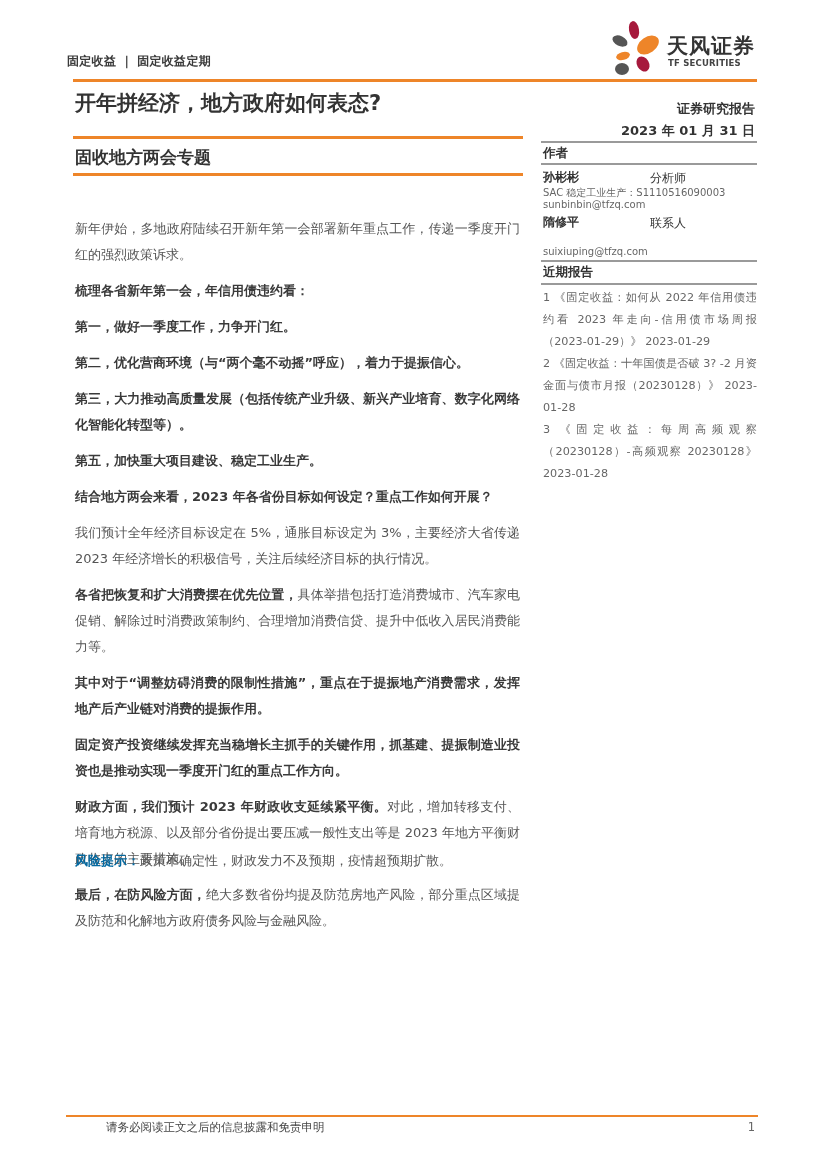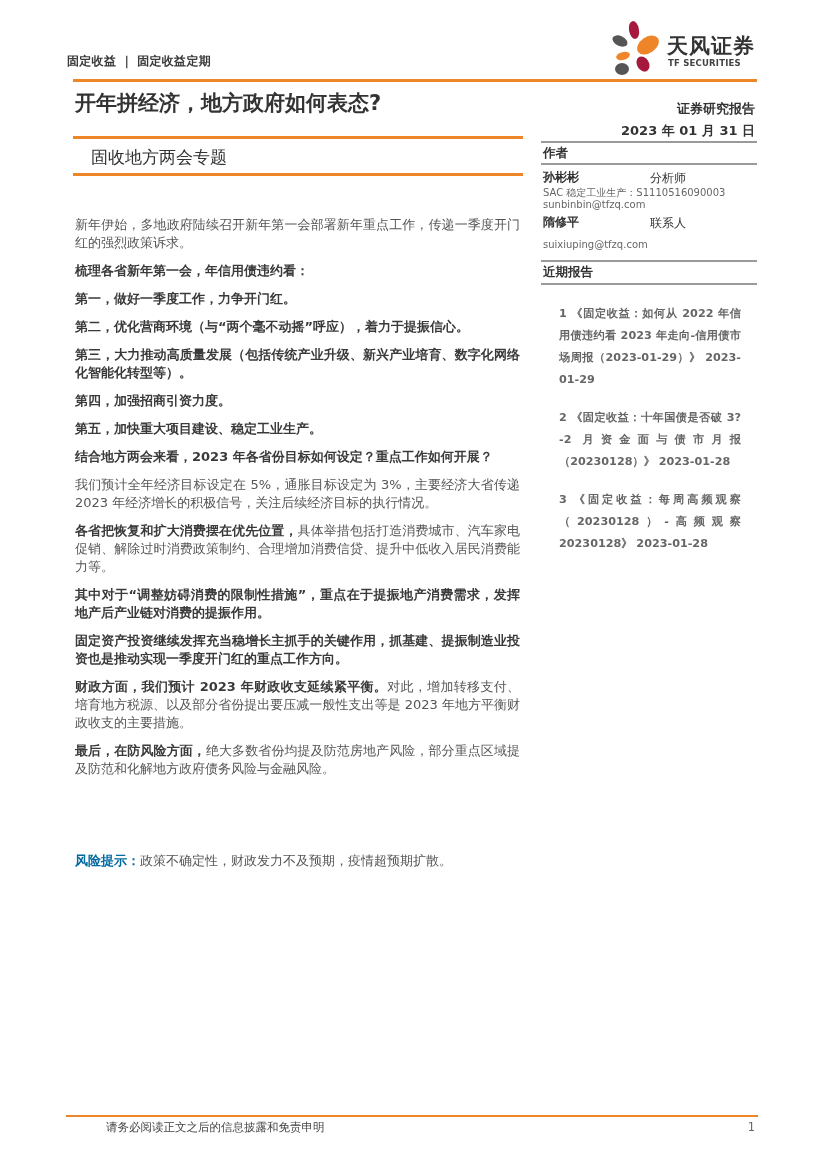--- a/index.html
+++ b/index.html
@@ -7,29 +7,29 @@
          font-family: "DejaVu Sans", "Liberation Sans", sans-serif; color: #333; }
   .abs { position: absolute; }
   .cat { left: 67px; top: 53px; font-size: 12px; font-weight: bold; color: #3a3a3a; letter-spacing: 0.3px; }
   .logo { left: 610px; top: 18px; width: 150px; height: 60px; }
   .logo-cn { position: absolute; left: 57px; top: 14px; font-size: 21px; font-weight: bold; color: #333; letter-spacing: 1px; }
   .logo-en { position: absolute; left: 58px; top: 40px; font-size: 8.5px; font-weight: bold; color: #444; letter-spacing: 0.2px; }
   .hr-orange { background: #ee8529; height: 3px; }
   .title { left: 75px; top: 89px; font-size: 21px; font-weight: bold; color: #333; }
   .doc-type { right: 72px; top: 100px; font-size: 13px; font-weight: bold; color: #333; }
   .doc-date { right: 72px; top: 122px; font-size: 13px; font-weight: bold; color: #333; }
-  .subtitle { left: 75px; top: 146px; font-size: 17px; font-weight: normal; color: #333; margin-left: 16px; }
+  .subtitle { left: 75px; top: 146px; font-size: 17px; font-weight: bold; color: #333; }
   .side-rule { background: #9a9a9a; height: 1.5px; left: 541px; width: 216px; }
   .side-h { left: 543px; font-size: 12.5px; font-weight: bold; color: #333; }
   .author-name { font-size: 12px; font-weight: bold; color: #333; }
   .author-role { font-size: 12px; color: #333; }
   .small { font-size: 10px; color: #666; }
   .recent { left: 543px; top: 287px; width: 214px; font-size: 11.2px; line-height: 22px; color: #666; text-align: justify; }
-  .recent p { margin: 16px; font-weight: bold; }
-  .body-text { left: 75px; top: 216px; width: 445px; font-size: 13px; line-height: 18px; color: #555; }
+  .recent p { margin: 0; }
+  .body-text { left: 75px; top: 216px; width: 445px; font-size: 13px; line-height: 26px; color: #555; }
   .body-text p { margin: 0 0 10px 0; text-align: justify; }
   .body-text b { color: #3a3a3a; font-weight: bold; }
   .risk { left: 75px; top: 852px; font-size: 13px; color: #555; }
   .risk b { color: #0369a1; }
   .foot-rule { left: 66px; top: 1115px; width: 692px; height: 2px; background: #ee8529; }
   .foot-text { left: 106px; top: 1120px; font-size: 11.5px; color: #444; }
   .page-num { right: 72px; top: 1120px; font-size: 11.5px; color: #666; }
 </style>
 </head>
 <body>
@@ -63,38 +63,37 @@
 <div class="abs side-h" style="top:145px;">作者</div>
 <div class="abs side-rule" style="top:163px;"></div>
 
 <div class="abs author-name" style="left:543px; top:169px;">孙彬彬</div>
 <div class="abs author-role" style="left:650px; top:170px;">分析师</div>
 <div class="abs small" style="left:543px; top:186px;">SAC 稳定工业生产：S1110516090003</div>
 <div class="abs small" style="left:543px; top:199px;">sunbinbin@tfzq.com</div>
 
 <div class="abs author-name" style="left:543px; top:214px;">隋修平</div>
 <div class="abs author-role" style="left:650px; top:215px;">联系人</div>
-<div class="abs small" style="left:543px; top:239px;text-align:right;">suixiuping@tfzq.com</div>
+<div class="abs small" style="left:543px; top:246px;text-align:right;">suixiuping@tfzq.com</div>
 
 <div class="abs side-rule" style="top:260px;"></div>
 <div class="abs side-h" style="top:264px;">近期报告</div>
 <div class="abs side-rule" style="top:283px;"></div>
 <div class="abs recent">
   <p>1 《固定收益：如何从 2022 年信用债违约看 2023 年走向-信用债市场周报（2023-01-29）》 2023-01-29</p>
   <p>2 《固定收益：十年国债是否破 3? -2 月资金面与债市月报（20230128）》 2023-01-28</p>
   <p>3 《固定收益：每周高频观察（20230128）-高频观察 20230128》 2023-01-28</p>
 </div>
 
 <div class="abs body-text">
   <p>新年伊始，多地政府陆续召开新年第一会部署新年重点工作，传递一季度开门红的强烈政策诉求。</p>
   <p><b>梳理各省新年第一会，年信用债违约看：</b></p>
   <p><b>第一，做好一季度工作，力争开门红。</b></p>
   <p><b>第二，优化营商环境（与“两个毫不动摇”呼应），着力于提振信心。</b></p>
   <p><b>第三，大力推动高质量发展（包括传统产业升级、新兴产业培育、数字化网络化智能化转型等）。</b></p>
-  <p><b>第四，加强招商引资力度。</b></p>
   <p><b>第五，加快重大项目建设、稳定工业生产。</b></p>
   <p><b>结合地方两会来看，2023 年各省份目标如何设定？重点工作如何开展？</b></p>
   <p>我们预计全年经济目标设定在 5%，通胀目标设定为 3%，主要经济大省传递 2023 年经济增长的积极信号，关注后续经济目标的执行情况。</p>
   <p><b>各省把恢复和扩大消费摆在优先位置，</b><span>具体举措包括打造消费城市、汽车家电促销、解除过时消费政策制约、合理增加消费信贷、提升中低收入居民消费能力等。</span></p>
   <p><b>其中对于“调整妨碍消费的限制性措施”，重点在于提振地产消费需求，发挥地产后产业链对消费的提振作用。</b></p>
   <p><b>固定资产投资继续发挥充当稳增长主抓手的关键作用，抓基建、提振制造业投资也是推动实现一季度开门红的重点工作方向。</b></p>
   <p><b>财政方面，我们预计 2023 年财政收支延续紧平衡。</b><span>对此，增加转移支付、培育地方税源、以及部分省份提出要压减一般性支出等是 2023 年地方平衡财政收支的主要措施。</span></p>
   <p><b>最后，在防风险方面，</b><span>绝大多数省份均提及防范房地产风险，部分重点区域提及防范和化解地方政府债务风险与金融风险。</span></p>
 </div>
 

